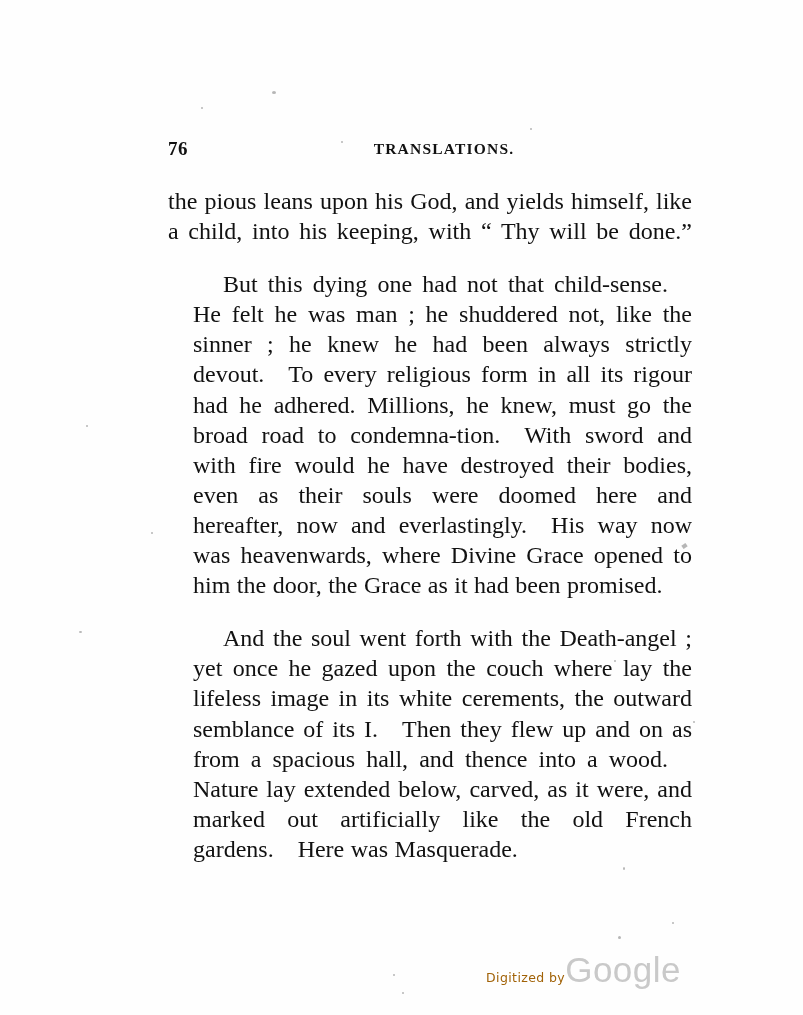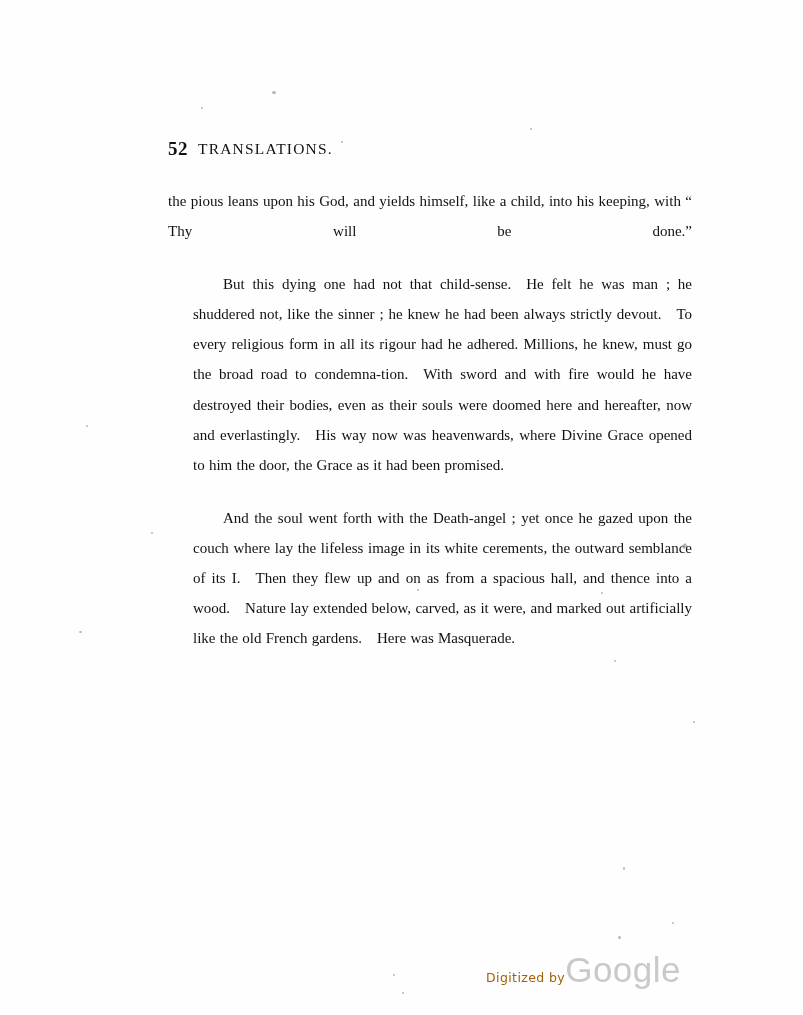--- a/index.html
+++ b/index.html
@@ -31,39 +31,39 @@
     top: 0;
     font-size: 19px;
     font-weight: bold;
     letter-spacing: 0.5px;
   }
   .head-title {
     position: absolute;
     left: 0;
     right: 0;
     top: 2px;
-    text-align: left;
+    text-align: center;
     font-size: 15.5px;
-    font-weight: normal;
+    font-weight: bold;
     letter-spacing: 1.2px;
     padding-left: 30px;
   }
 
   
   .textblock {
     position: absolute;
     left: 168px;
     top: 186px;
     width: 524px;
   }
   .para {
     margin: 0 0 0 0;
     text-align: justify;
     text-align-last: left;
-    font-size: 15px;
+    font-size: 24px;
     line-height: 30.1px;
     word-spacing: 0.5px;
     hyphens: none;
   }
   .para.indent {
     text-indent: 30px;
   }
   .para.gap {
     margin-top: 23px;
     margin-left: 25px;
@@ -104,21 +104,21 @@
     color: #c9c9c9;
     line-height: 1;
   }
 </style>
 </head>
 <body>
 
 <div class="page">
 
   <div class="running-head">
-    <span class="folio">52</span>
+    <span class="folio">76</span>
     <span class="head-title">TRANSLATIONS.</span>
   </div>
 
   <div class="textblock">
     <p class="para lastline-justify">the pious leans upon his God, and yields himself, like a child, into his keeping, with “ Thy will be done.”</p>
     <p class="para indent gap">But this dying one had not that child-sense. He felt he was man ; he shuddered not, like the sinner ; he knew he had been always strictly devout. To every religious form in all its rigour had he adhered. Millions, he knew, must go the broad road to condemna-tion. With sword and with fire would he have destroyed their bodies, even as their souls were doomed here and hereafter, now and everlastingly. His way now was heavenwards, where Divine Grace opened to him the door, the Grace as it had been promised.</p>
     <p class="para indent gap">And the soul went forth with the Death-angel ; yet once he gazed upon the couch where lay the lifeless image in its white cerements, the outward semblance of its I. Then they flew up and on as from a spacious hall, and thence into a wood. Nature lay extended below, carved, as it were, and marked out artificially like the old French gardens. Here was Masquerade.</p>
   </div>
 
   <div class="speck" style="left:272px;top:91px;width:4px;height:3px;"></div>

